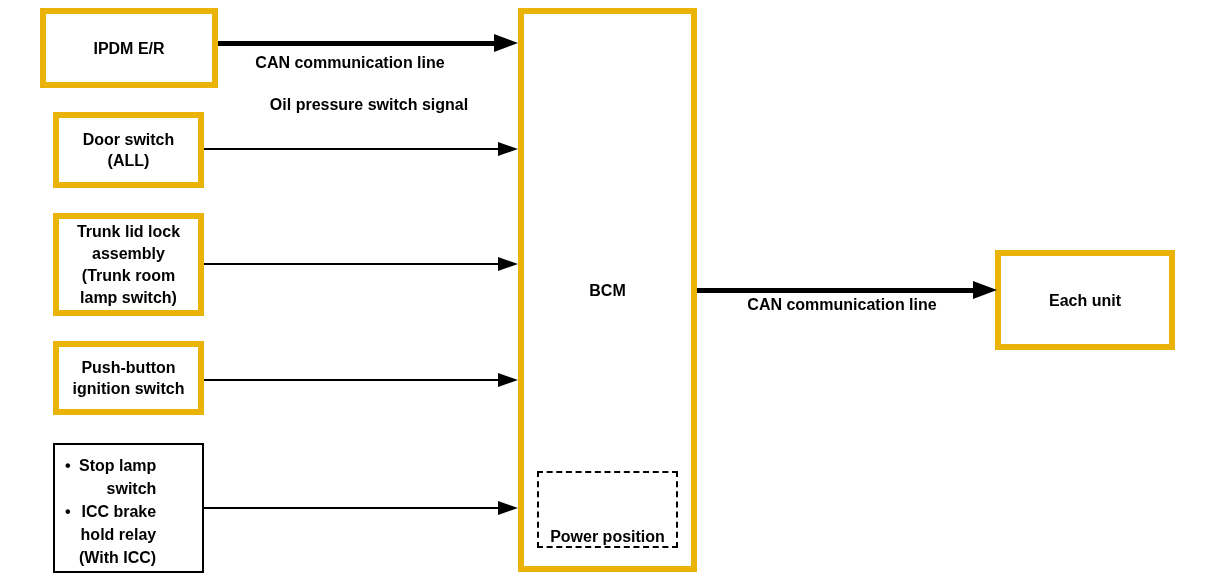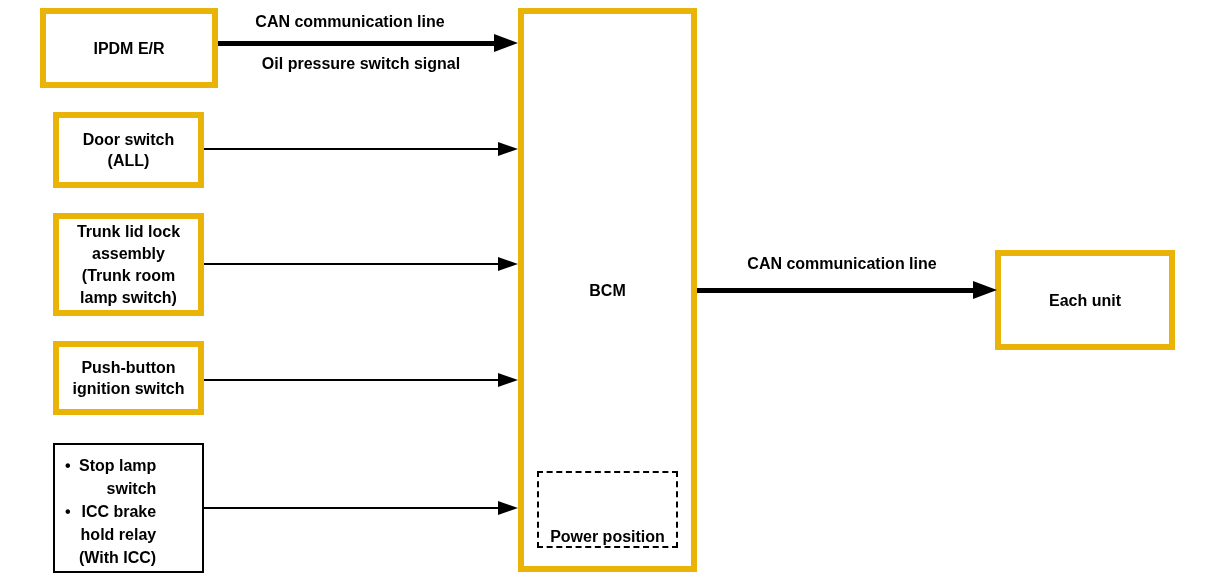--- a/index.html
+++ b/index.html
@@ -91,20 +91,21 @@
     border-top: 7px solid transparent;
     border-bottom: 7px solid transparent;
     border-left: 20px solid #000000;
   }
   .arrow-label {
     position: absolute;
     font-size: 16px;
     font-weight: bold;
     white-space: nowrap;
     transform: translateX(-50%);
+    margin-top: 41px;
   }
 </style>
 </head>
 <body>
 
 <div id="canvas">
 
   <div class="box" style="left:40px; top:8px; width:178px; height:80px;">
     <span class="label">IPDM E/R</span>
   </div>
@@ -148,21 +149,21 @@
     <span class="label">Power position</span>
   </div>
 
   <div class="box" style="left:995px; top:250px; width:180px; height:100px;">
     <span class="label">Each unit</span>
   </div>
 
   <div class="line" style="left:218px; top:41px; width:278px; height:5px;"></div>
   <div class="head-thick" style="left:494px; top:34px;"></div>
   <div class="arrow-label" style="left:350px; top:13px;">CAN communication line</div>
-  <div class="arrow-label" style="left:361px; top:55px;">Oil pressure switch signal</div>
+  <div class="arrow-label" style="left:369px; top:55px;">Oil pressure switch signal</div>
 
   <div class="line" style="left:204px; top:148px; width:294px; height:2px;"></div>
   <div class="head-thin" style="left:498px; top:142px;"></div>
 
   <div class="line" style="left:204px; top:263px; width:294px; height:2px;"></div>
   <div class="head-thin" style="left:498px; top:257px;"></div>
 
   <div class="line" style="left:204px; top:379px; width:294px; height:2px;"></div>
   <div class="head-thin" style="left:498px; top:373px;"></div>
 

